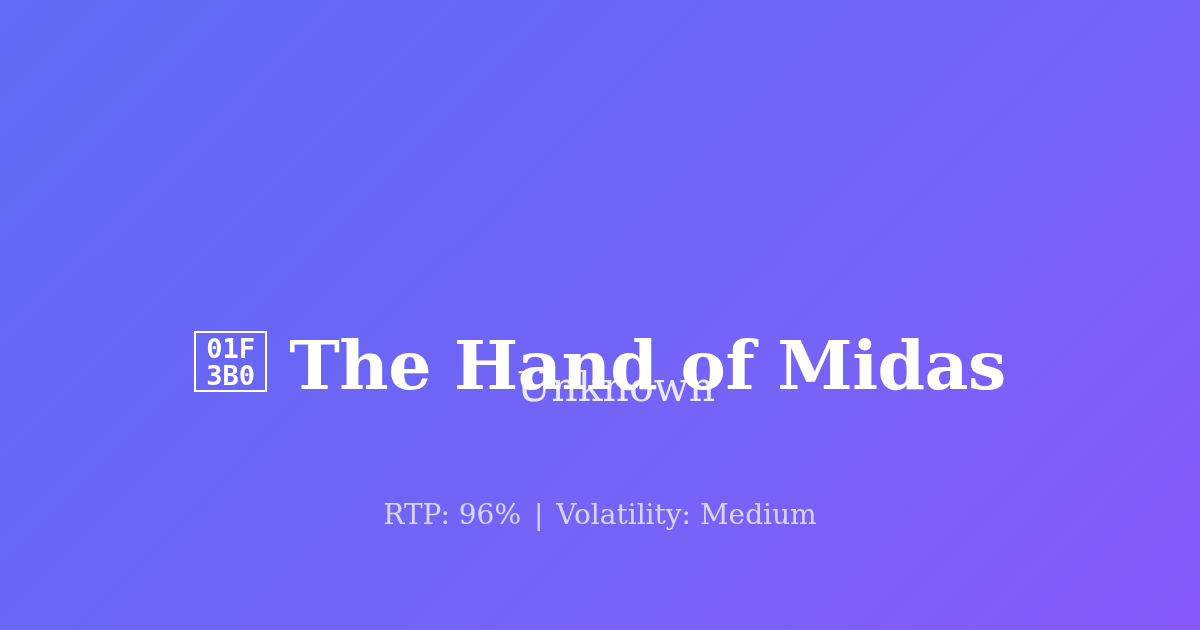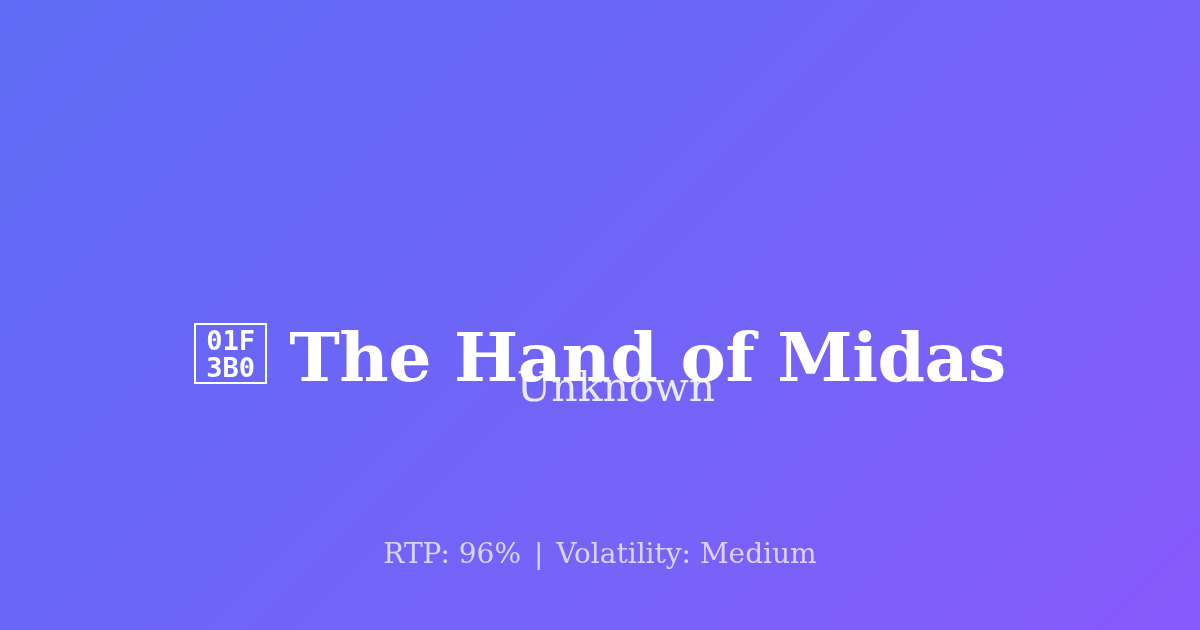--- a/index.html
+++ b/index.html
@@ -22,21 +22,21 @@
     background: linear-gradient(135deg, #5f6cf4 0%, #6a66f6 35%, #7763f8 65%, #8659fa 100%);
     display: flex;
     flex-direction: column;
     align-items: center;
     overflow: hidden;
   }
 
   
   .title-row {
     position: absolute;
-    top: 4px;
+    top: 12px;
     left: 0;
     width: 1200px;
     height: 396px;
     display: flex;
     flex-direction: column;
     align-items: center;
     justify-content: flex-end;
   }
 
   .title-line {
@@ -90,21 +90,21 @@
     font-weight: 400;
     font-size: 41px;
     line-height: 50px;
     color: rgba(255, 255, 255, 0.85);
     margin-left: 16px;
   }
 
   
   .meta {
     position: absolute;
-    top: 537px;
+    top: 498px;
     left: 0;
     width: 1200px;
     text-align: center;
     font-family: "DejaVu Serif", "Liberation Serif", serif;
     font-weight: 400;
     font-size: 28px;
     line-height: 34px;
     color: rgba(255, 255, 255, 0.72);
   }
   .meta .sep {

